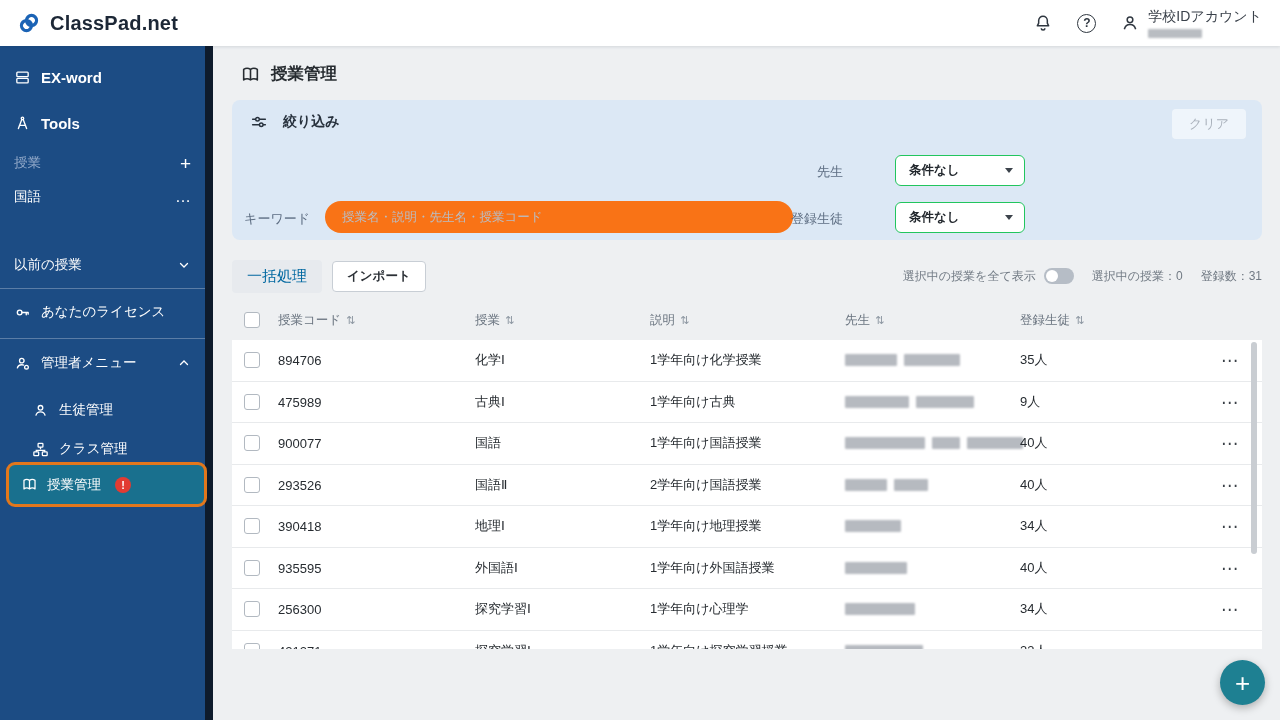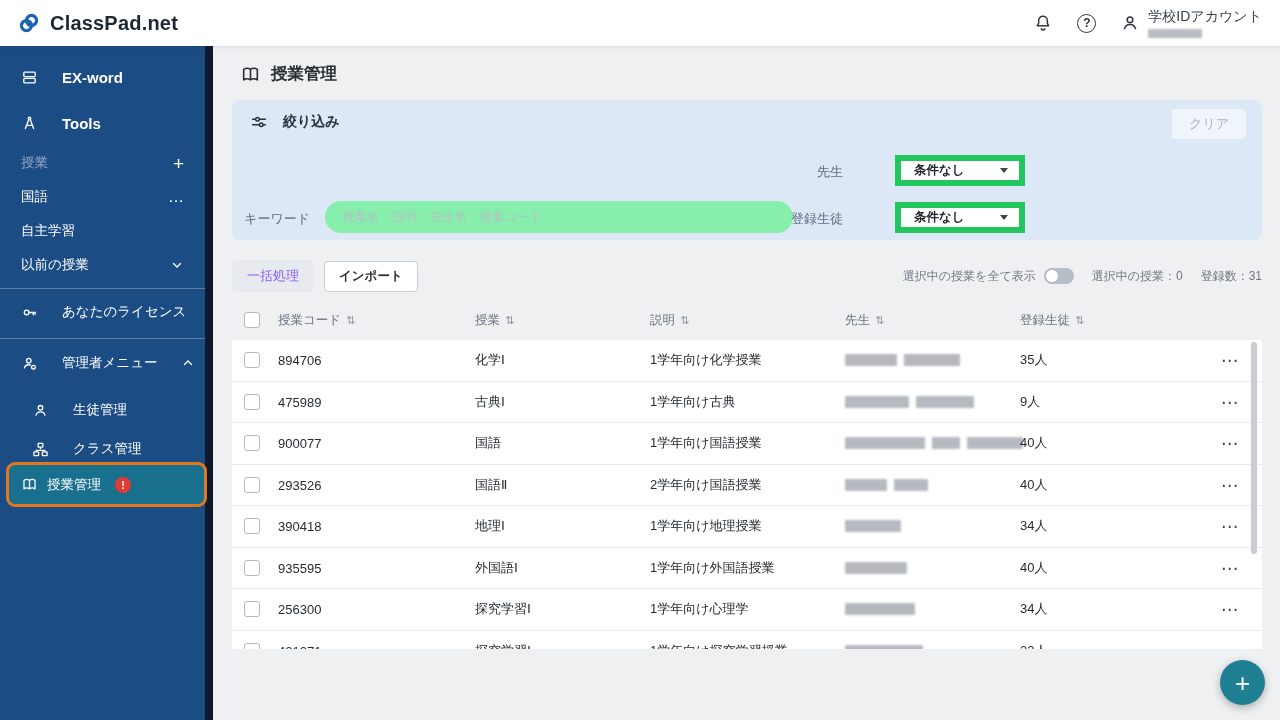--- a/index.html
+++ b/index.html
@@ -18,22 +18,22 @@
   .help-circle{width:19px;height:19px;border:1.8px solid #2f3740;border-radius:50%;color:#2f3740;
     font-size:12px;font-weight:bold;display:flex;align-items:center;justify-content:center;cursor:pointer;}
   .account{display:flex;align-items:center;gap:8px;cursor:pointer;}
   .account-info{display:flex;flex-direction:column;align-items:flex-start;gap:3px;}
   .account-label{font-size:14px;color:#3a414a;white-space:nowrap;}
   .account-redact{width:54px;height:9px;background:#b9bdc2;filter:blur(1.2px);border-radius:1px;}
 
   
   .sidebar{position:absolute;left:0;top:46px;width:213px;height:674px;background:#1c4c84;z-index:5;}
   .side-scroll{position:absolute;right:0;top:0;width:8px;height:100%;background:#0e1b2c;}
-  .s-item{position:absolute;left:0;width:205px;height:30px;display:flex;align-items:center;gap:24px;
-    padding:0 21px;color:#fff;font-size:13.5px;cursor:pointer;white-space:nowrap;}
+  .s-item{position:absolute;left:0;width:205px;height:30px;display:flex;align-items:center;gap:10px;
+    padding:0 14px;color:#fff;font-size:13.5px;cursor:pointer;white-space:nowrap;}
   .s-item .ic{width:17px;height:17px;flex:0 0 auto;}
   .s-right{margin-left:auto;font-size:16px;line-height:1;}
   .s-right svg{width:14px;height:14px;}
   .s-strong{font-size:15px;font-weight:bold;}
   .s-muted{color:#92a9c9;}
   .s-indent{padding-left:32px;align-items:flex-end;}
   .s-divider{position:absolute;left:0;width:205px;height:1px;background:rgba(255,255,255,.28);}
   .s-selected{position:absolute;left:6px;top:416px;width:201px;height:45px;background:#19708e;
     border:3px solid #e2771c;border-radius:9px;display:flex;align-items:center;gap:9px;
     padding:0 12px;color:#fff;font-size:13.5px;cursor:pointer;z-index:3;white-space:nowrap;}
@@ -51,35 +51,35 @@
   .filter{position:absolute;left:19px;top:54px;width:1030px;height:140px;background:#dce8f5;border-radius:8px;}
   .filter-head{position:absolute;left:18px;top:13px;display:flex;align-items:center;gap:15px;color:#27313d;}
   .filter-head .ic{width:18px;height:18px;}
   .filter-title{font-size:14px;font-weight:bold;}
   .clear-btn{position:absolute;right:16px;top:9px;padding:6px 17px;background:rgba(255,255,255,.55);
     border:none;border-radius:4px;color:#a9b1bb;font-size:13px;cursor:pointer;font-family:inherit;}
   .f-label{position:absolute;width:70px;text-align:right;font-size:13px;color:#5d6d82;white-space:nowrap;}
   .lbl-teacher{left:541px;top:63px;}
   .lbl-students{left:541px;top:110px;}
   .lbl-keyword{left:8px;top:110px;}
-  .dropdown{position:absolute;left:663px;width:130px;height:31px;background:#fff;border:6px solid #22c55e;
-    border-radius:0;display:flex;align-items:center;padding:0 11px 0 13px;cursor:pointer;}
+  .dropdown{position:absolute;left:663px;width:130px;height:31px;background:#fff;border:1px solid #22c55e;
+    border-radius:6px;display:flex;align-items:center;padding:0 11px 0 13px;cursor:pointer;}
   .dd-teacher{top:55px;}
   .dd-students{top:102px;}
   .dd-text{font-size:12.5px;font-weight:bold;color:#23282e;}
   .dd-caret{margin-left:auto;width:0;height:0;border-left:4.5px solid transparent;
     border-right:4.5px solid transparent;border-top:5.5px solid #3c434b;}
   .kw-input{position:absolute;left:93px;top:101px;width:468px;height:32px;border:none;border-radius:16px;
-    background:#86efac;padding:0 17px;font-size:12.5px;color:#333;font-family:inherit;outline:none;}
+    background:#f97316;padding:0 17px;font-size:12.5px;color:#333;font-family:inherit;outline:none;}
   .kw-input::placeholder{color:#b8bec6;}
 
   
   .tools-row{position:absolute;left:19px;top:215px;width:1030px;height:30px;display:flex;align-items:center;}
-  .btn-bulk{padding:7px 15px;background:#e7eaee;color:#8b5cf6;border:none;border-radius:4px;
-    font-size:13px;font-family:inherit;cursor:default;}
+  .btn-bulk{padding:7px 15px;background:#e7eaee;color:#0369a1;border:none;border-radius:4px;
+    font-size:15px;font-family:inherit;cursor:default;}
   .btn-import{margin-left:10px;padding:6px 14px;background:#fff;color:#2b3036;border:1px solid #c8ced5;
     border-radius:4px;font-size:12.5px;font-weight:bold;font-family:inherit;cursor:pointer;}
   .tools-right{margin-left:auto;display:flex;align-items:flex-start;color:#717a84;font-size:12px;white-space:nowrap;}
   .toggle{width:30px;height:16px;border-radius:8px;background:#b6bdc6;position:relative;margin-left:8px;cursor:pointer;flex:0 0 auto;}
   .toggle-knob{position:absolute;left:2px;top:2px;width:12px;height:12px;border-radius:50%;background:#fff;}
   .tr-gap{margin-left:18px;}
 
   
   .thead{position:absolute;left:19px;top:254px;width:1030px;height:40px;font-size:12.5px;color:#69737f;}
   .hcell{position:absolute;top:50%;transform:translateY(-50%);display:flex;align-items:center;gap:5px;cursor:pointer;white-space:nowrap;}
@@ -166,23 +166,20 @@
   <div class="s-item s-muted" style="top:102px">
     <span>授業</span>
     <span class="s-right" style="color:#fff;font-size:19px;">+</span>
   </div>
 
   <div class="s-item" style="top:136px">
     <span>国語</span>
     <span class="s-right">…</span>
   </div>
 
-  <div class="s-item" style="top:170px">
-    <span>自主学習</span>
-  </div>
 
   <div class="s-item" style="top:204px">
     <span>以前の授業</span>
     <span class="s-right">
       <svg viewBox="0 0 24 24" fill="none" stroke="#fff" stroke-width="2.2" stroke-linecap="round">
           <polyline points="6,9.5 12,15.5 18,9.5"></polyline>
         </svg>
     </span>
   </div>
 

